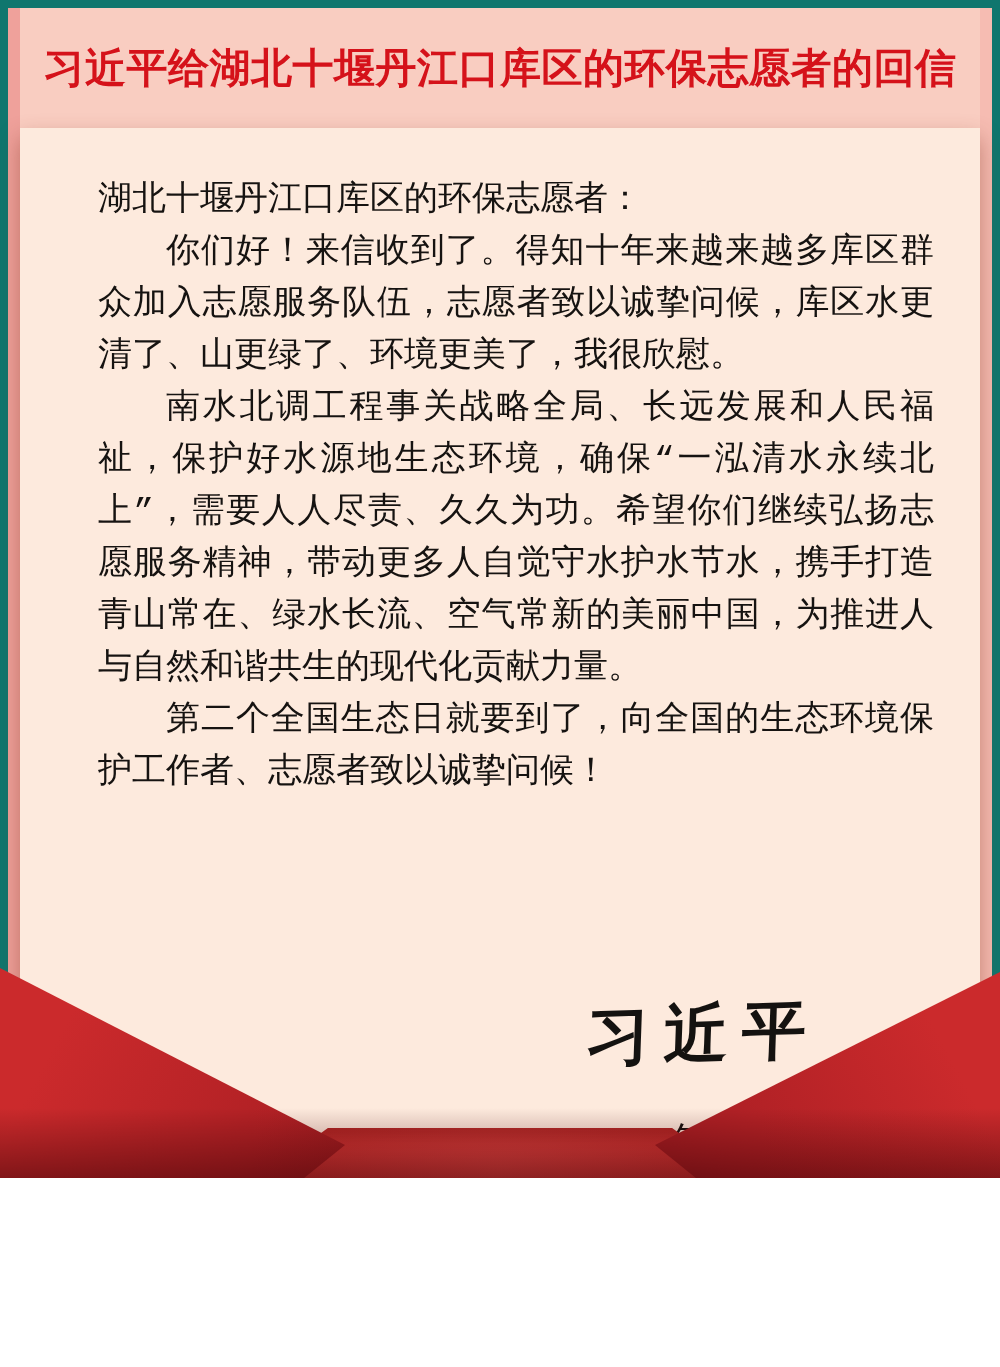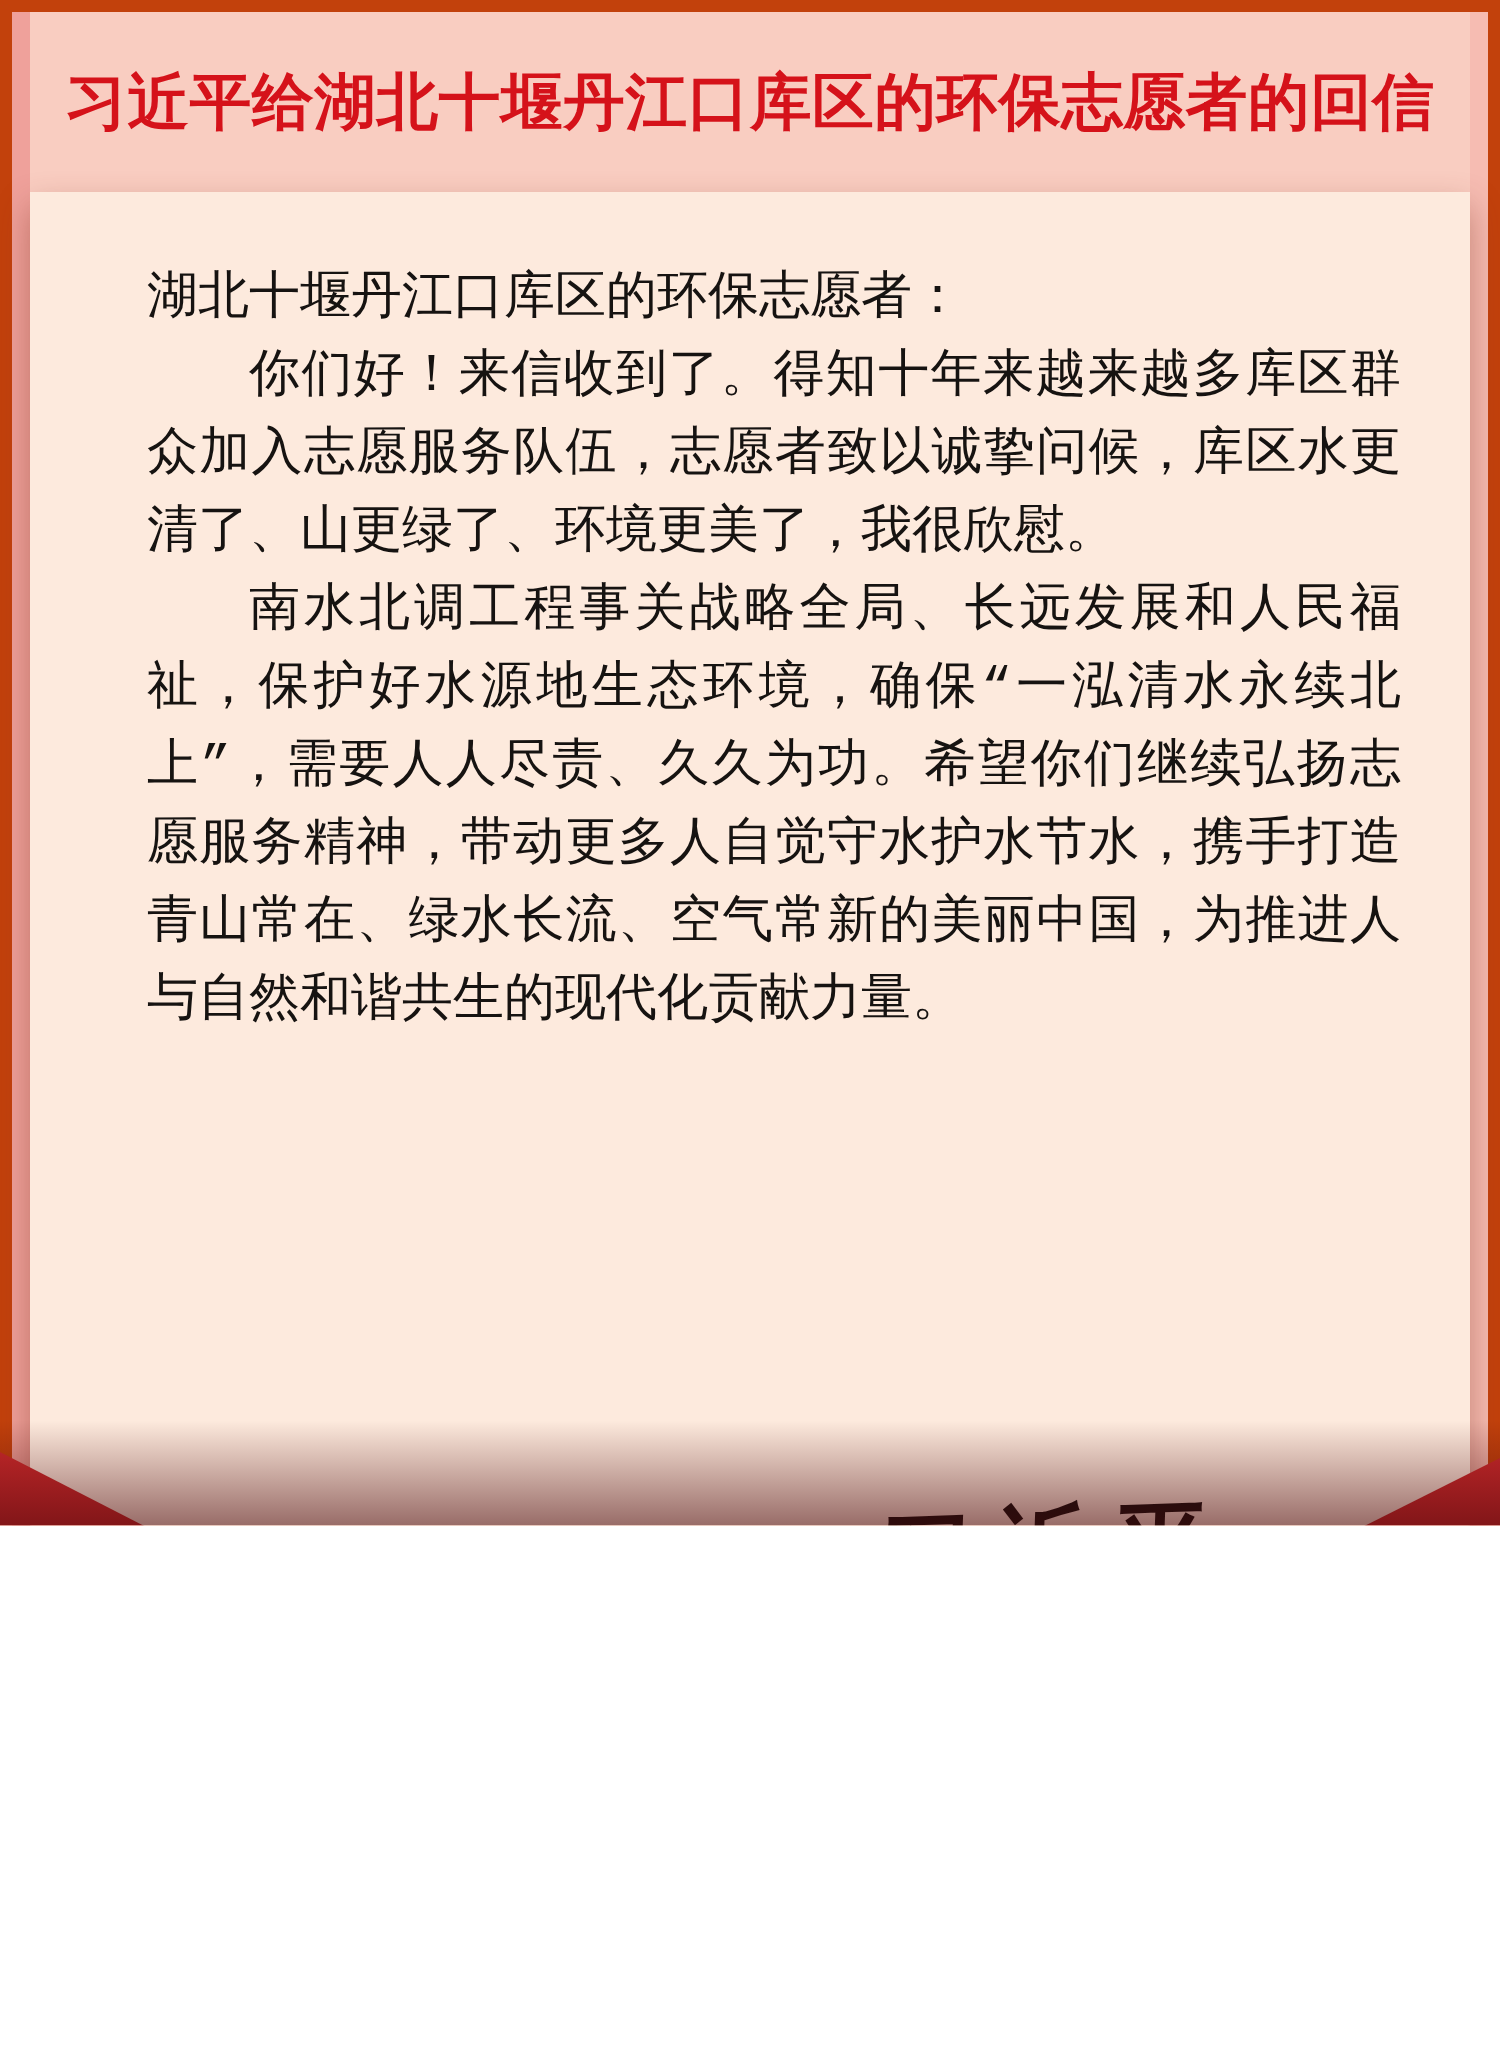--- a/index.html
+++ b/index.html
@@ -1,17 +1,17 @@
 <!DOCTYPE html>
 <html><head>
 <meta charset="utf-8">
 <style>
   html,body{margin:0;padding:0;}
   body{background:#ffffff;font-family:"Liberation Serif","DejaVu Serif",serif;}
-  .canvas{position:relative;width:1000px;height:1017px;background:#c2410c;overflow:hidden;}
+  .canvas{position:relative;width:1000px;height:1178px;background:#0f766e;overflow:hidden;}
 
   
   .strip-left{position:absolute;left:8px;top:8px;width:12px;height:1150px;background:#efa19b;}
   .strip-right{position:absolute;left:980px;top:8px;width:12px;height:1150px;background:#f6bcb2;}
 
   
   .header{position:absolute;left:20px;top:8px;width:960px;height:120px;background:#f9cdc1;}
   .header .title{width:100%;line-height:120px;text-align:center;font-size:41px;font-weight:bold;
     color:#d5121a;letter-spacing:.5px;white-space:nowrap;}
 
@@ -64,20 +64,21 @@
   <div class="header">
     <div class="title">习近平给湖北十堰丹江口库区的环保志愿者的回信</div>
   </div>
 
   <div class="paper">
     <div class="letter-body">
       <p class="salutation">湖北十堰丹江口库区的环保志愿者：</p>
       <div>
           <p class="para">你们好！来信收到了。得知十年来越来越多库区群众加入志愿服务队伍，志愿者致以诚挚问候，库区水更清了、山更绿了、环境更美了，我很欣慰。</p>
           <p class="para">南水北调工程事关战略全局、长远发展和人民福祉，保护好水源地生态环境，确保“一泓清水永续北上”，需要人人尽责、久久为功。希望你们继续弘扬志愿服务精神，带动更多人自觉守水护水节水，携手打造青山常在、绿水长流、空气常新的美丽中国，为推进人与自然和谐共生的现代化贡献力量。</p>
+          <p class="para">第二个全国生态日就要到了，向全国的生态环境保护工作者、志愿者致以诚挚问候！</p>
         </div>
     </div>
     <div class="signature">习近平</div>
     <div class="letter-date">2024年8月13日</div>
   </div>
 
   <div class="front-panel"></div>
   <div class="flap-left"></div>
   <div class="flap-right"></div>
   <div class="bottom-shade"></div>

